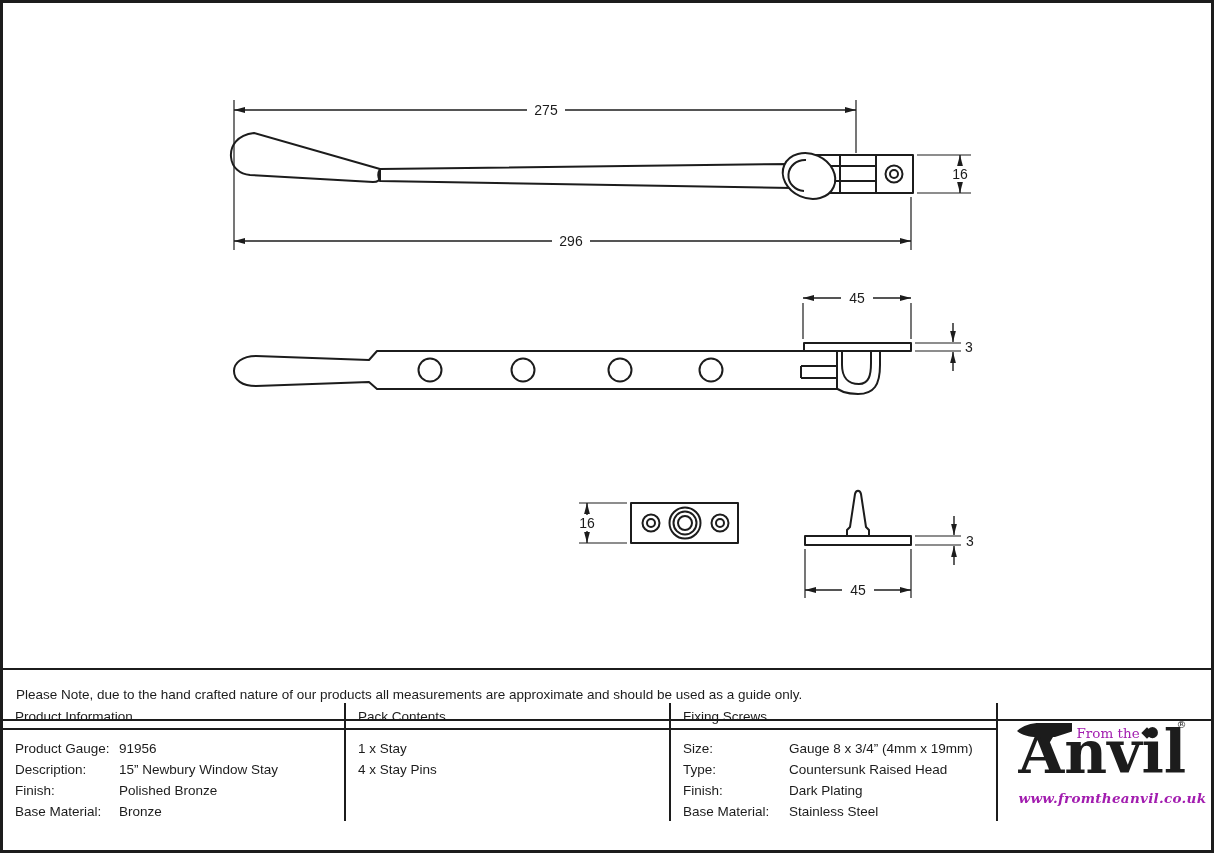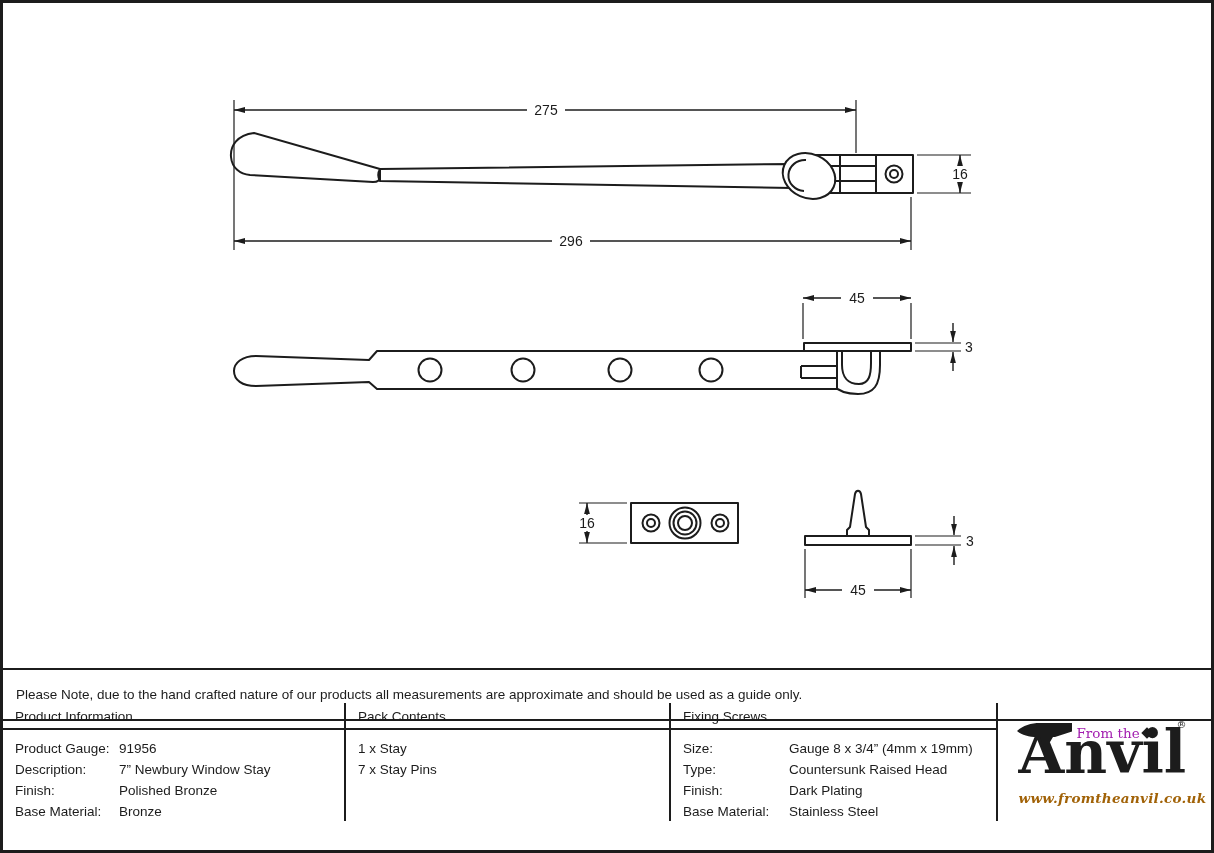--- a/index.html
+++ b/index.html
@@ -56,21 +56,21 @@
     font-family:"DejaVu Serif", serif; font-size:10px;
   }
   .logo-brand {
     position:absolute; left:0px; top:6px;
     font-family:"DejaVu Serif", serif; font-size:59px; line-height:58px;
     font-weight:600; letter-spacing:0px; color:#1c1c1c;
   }
   .logo-site {
     position:absolute; left:0; right:0; bottom:0; text-align:center;
     font-family:"DejaVu Serif", serif; font-style:italic; font-weight:600;
-    font-size:13.5px; letter-spacing:0.3px; color:#a16207;
+    font-size:13.5px; letter-spacing:0.3px; color:#a21caf;
   }
 
   
   .part  { fill:none; stroke:#1c1c1c; stroke-width:2; stroke-linejoin:round; }
   .partf { fill:#ffffff; stroke:#1c1c1c; stroke-width:2; stroke-linejoin:round; }
   .dim   { fill:none; stroke:#1c1c1c; stroke-width:1.4; }
   .ext   { fill:none; stroke:#1c1c1c; stroke-width:1.2; }
   .dim-t { font-family:"Liberation Sans", sans-serif; font-size:14px; fill:#1c1c1c; text-anchor:middle; }
   .lblbg { fill:#ffffff; }
 </style>
@@ -198,38 +198,38 @@
 
     <div class="spec-col col-product">
       <div class="col-header">Product Information</div>
       <div class="col-body">
         <div class="spec-row">
           <span class="spec-label">Product Gauge:</span>
           <span class="spec-value">91956</span>
         </div>
         <div class="spec-row">
           <span class="spec-label">Description:</span>
-          <span class="spec-value">7” Newbury Window Stay</span>
+          <span class="spec-value">15” Newbury Window Stay</span>
         </div>
         <div class="spec-row">
           <span class="spec-label">Finish:</span>
           <span class="spec-value">Polished Bronze</span>
         </div>
         <div class="spec-row">
           <span class="spec-label">Base Material:</span>
           <span class="spec-value">Bronze</span>
         </div>
       </div>
     </div>
 
     <div class="spec-col col-pack">
       <div class="col-header">Pack Contents</div>
       <div class="col-body">
         <div class="pack-item">1 x Stay</div>
-        <div class="pack-item">7 x Stay Pins</div>
+        <div class="pack-item">4 x Stay Pins</div>
       </div>
     </div>
 
     <div class="spec-col col-screws">
       <div class="col-header">Fixing Screws</div>
       <div class="col-body">
         <div class="spec-row">
           <span class="spec-label">Size:</span>
           <span class="spec-value">Gauge 8 x 3/4” (4mm x 19mm)</span>
         </div>

